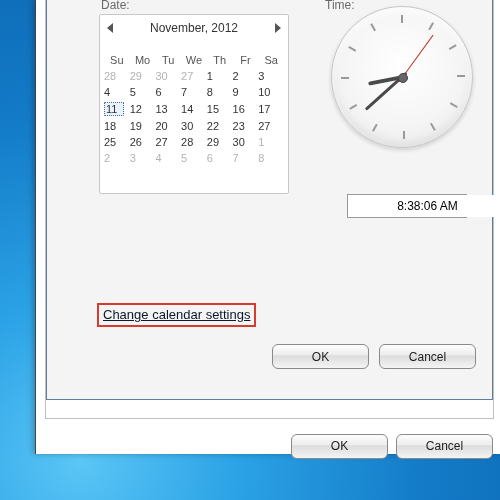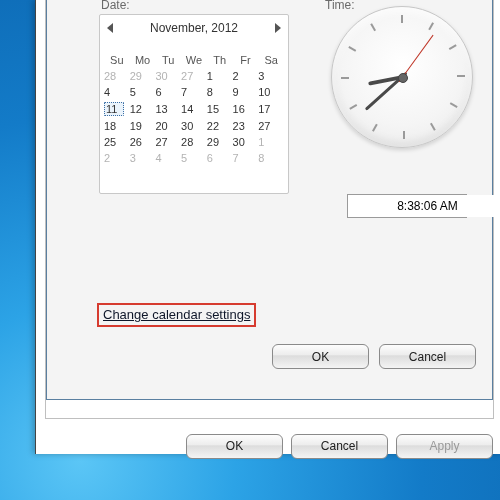--- a/index.html
+++ b/index.html
@@ -222,16 +222,15 @@
         <div class="inner-btn-row">
           <div class="win-btn">OK</div>
           <div class="win-btn">Cancel</div>
         </div>
       </div>
     </div>
 
     <div class="outer-button-row">
       <div class="win-btn">OK</div>
       <div class="win-btn">Cancel</div>
-      <div class="win-btn disabled">Apply</div>
     </div>
   </div>
 </div>
 
 </body></html>

